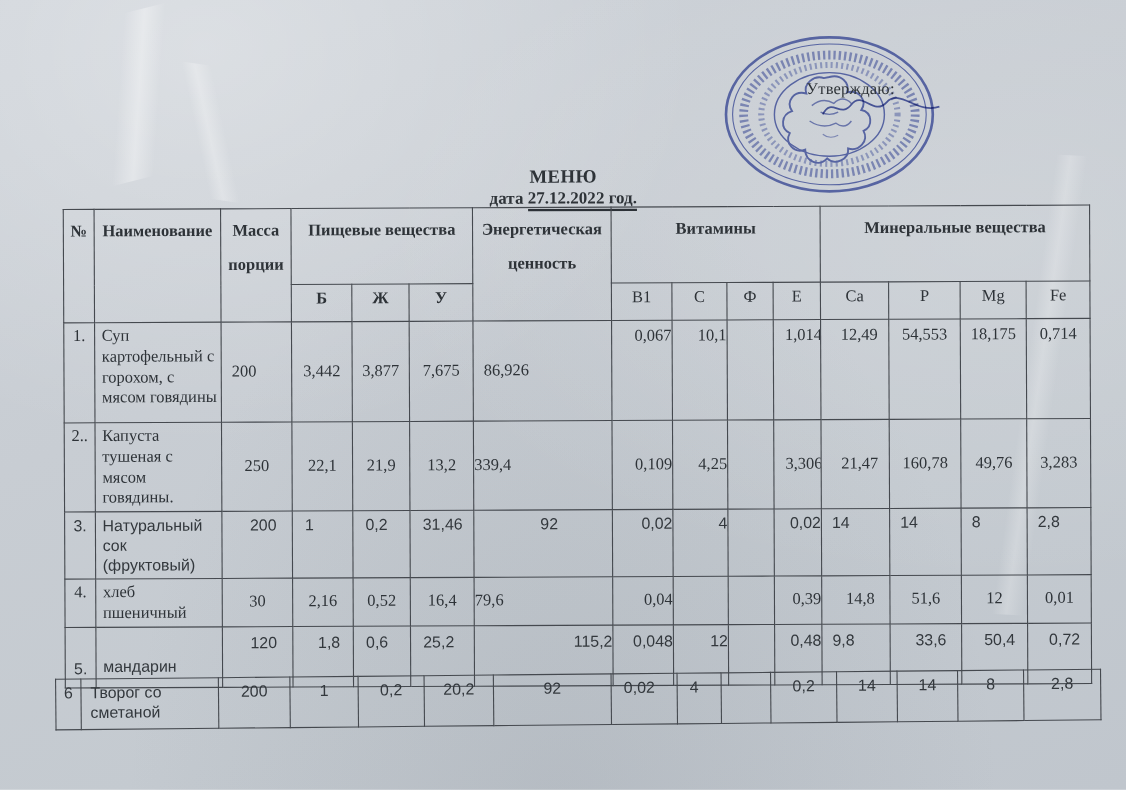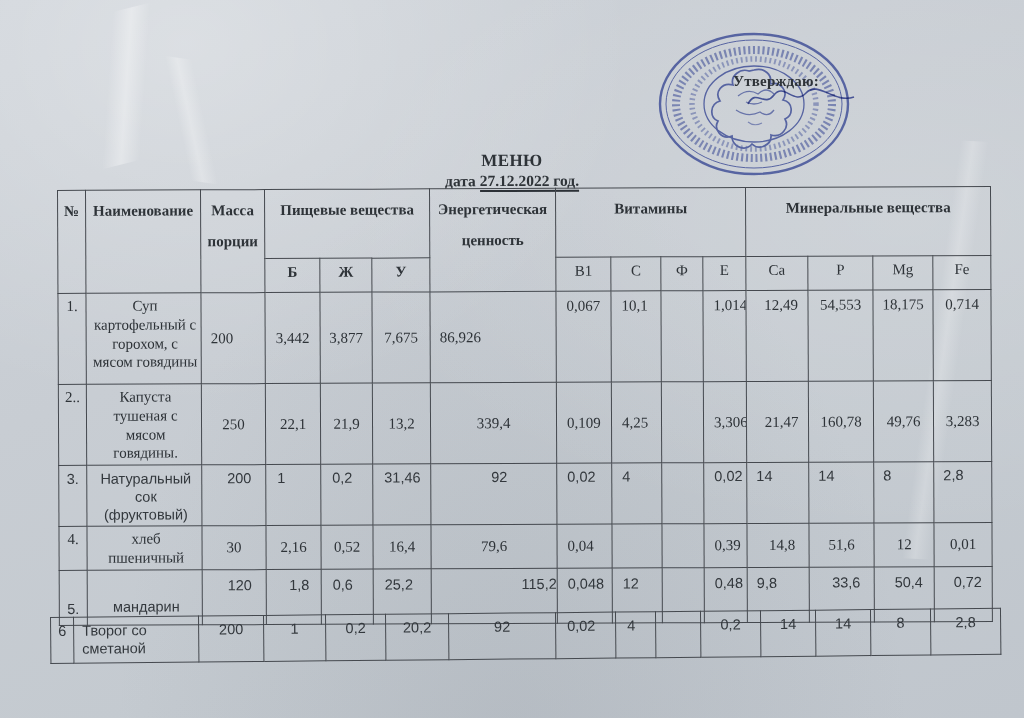--- a/index.html
+++ b/index.html
@@ -20,21 +20,21 @@
     transform:rotate(-14deg); }
   .crease2{ left:60px; top:60px; width:260px; height:120px;
     background:linear-gradient(70deg, transparent 46%, rgba(255,255,255,.28) 50%, transparent 55%);
     transform:rotate(8deg); }
   .crease3{ right:-30px; top:140px; width:220px; height:420px;
     background:linear-gradient(95deg, transparent 45%, rgba(255,255,255,.22) 50%, transparent 56%);
     transform:rotate(3deg); }
 
   
   .approval{ position:absolute; left:628px; top:72px; width:300px; font-size:15px; line-height:18px; }
-  .approve-word{ display:block; text-indent:105px; font-weight:bold; letter-spacing:.2px; }
+  .approve-word{ display:block; text-indent:105px; font-weight:normal; letter-spacing:.2px; }
   .director-line{ white-space:nowrap; }
   .sig-line{ display:inline-block; width:86px; border-bottom:1.5px solid #32373d; height:12px; margin:0 2px; }
 
   
   .stamp{ position:absolute; left:652px; top:28px; width:204px; height:152px;
     opacity:.82; mix-blend-mode:multiply; pointer-events:none; }
   .signature-svg{ position:absolute; left:742px; top:84px; width:120px; height:30px;
     opacity:.85; mix-blend-mode:multiply; pointer-events:none; }
 
   
@@ -51,26 +51,26 @@
   .menu-table th,.menu-table td{ border:1.6px solid #45494f; overflow:hidden; }
 
   th{ font-weight:bold; vertical-align:top; text-align:center; padding-top:5px;
       line-height:2.05; font-size:15px; }
   th.brk{ word-break:break-all; padding-left:5px; padding-right:5px; }
   .hrow2 th{ padding-top:3px; line-height:1.4; height:34px; }
   .hrow2 th.chem{ font-weight:normal; }
 
   td{ vertical-align:middle; line-height:1.25; }
   td.c-no{ text-align:center; vertical-align:top; padding-top:3px; }
-  td.c-name{ text-align:center; vertical-align:top; padding:3px 3px 2px 6px; }
+  td.c-name{ text-align:left; vertical-align:top; padding:3px 3px 2px 6px; }
   td.c-num{ text-align:center; }
-  td.c-vit{ text-align:left; padding-left:10px; }
+  td.c-vit{ text-align:right; padding-left:10px; }
   td.c-ca{ text-align:center; padding-left:8px; }
   td.c-min{ text-align:center; }
-  td.c-energy{ text-align:center; }
+  td.c-energy{ text-align:left; }
 
   tr.sans td{ font-family:"Liberation Sans", sans-serif; font-size:14.5px; color:#33383d; }
   tr.sans td.c-num, tr.sans td.c-energy{ text-align:left; padding-left:11px; }
   tr.sans td.c-min, tr.sans td.c-ca{ text-align:left; padding-left:9px; }
 
   tr.r1{ height:91px; }
   tr.r1 td.ta-l{ text-align:left; padding-left:9px; }
   tr.r1 td.vt{ vertical-align:top; padding-top:5px; }
   tr.r2{ height:77px; }
   tr.r3{ height:52px; }

